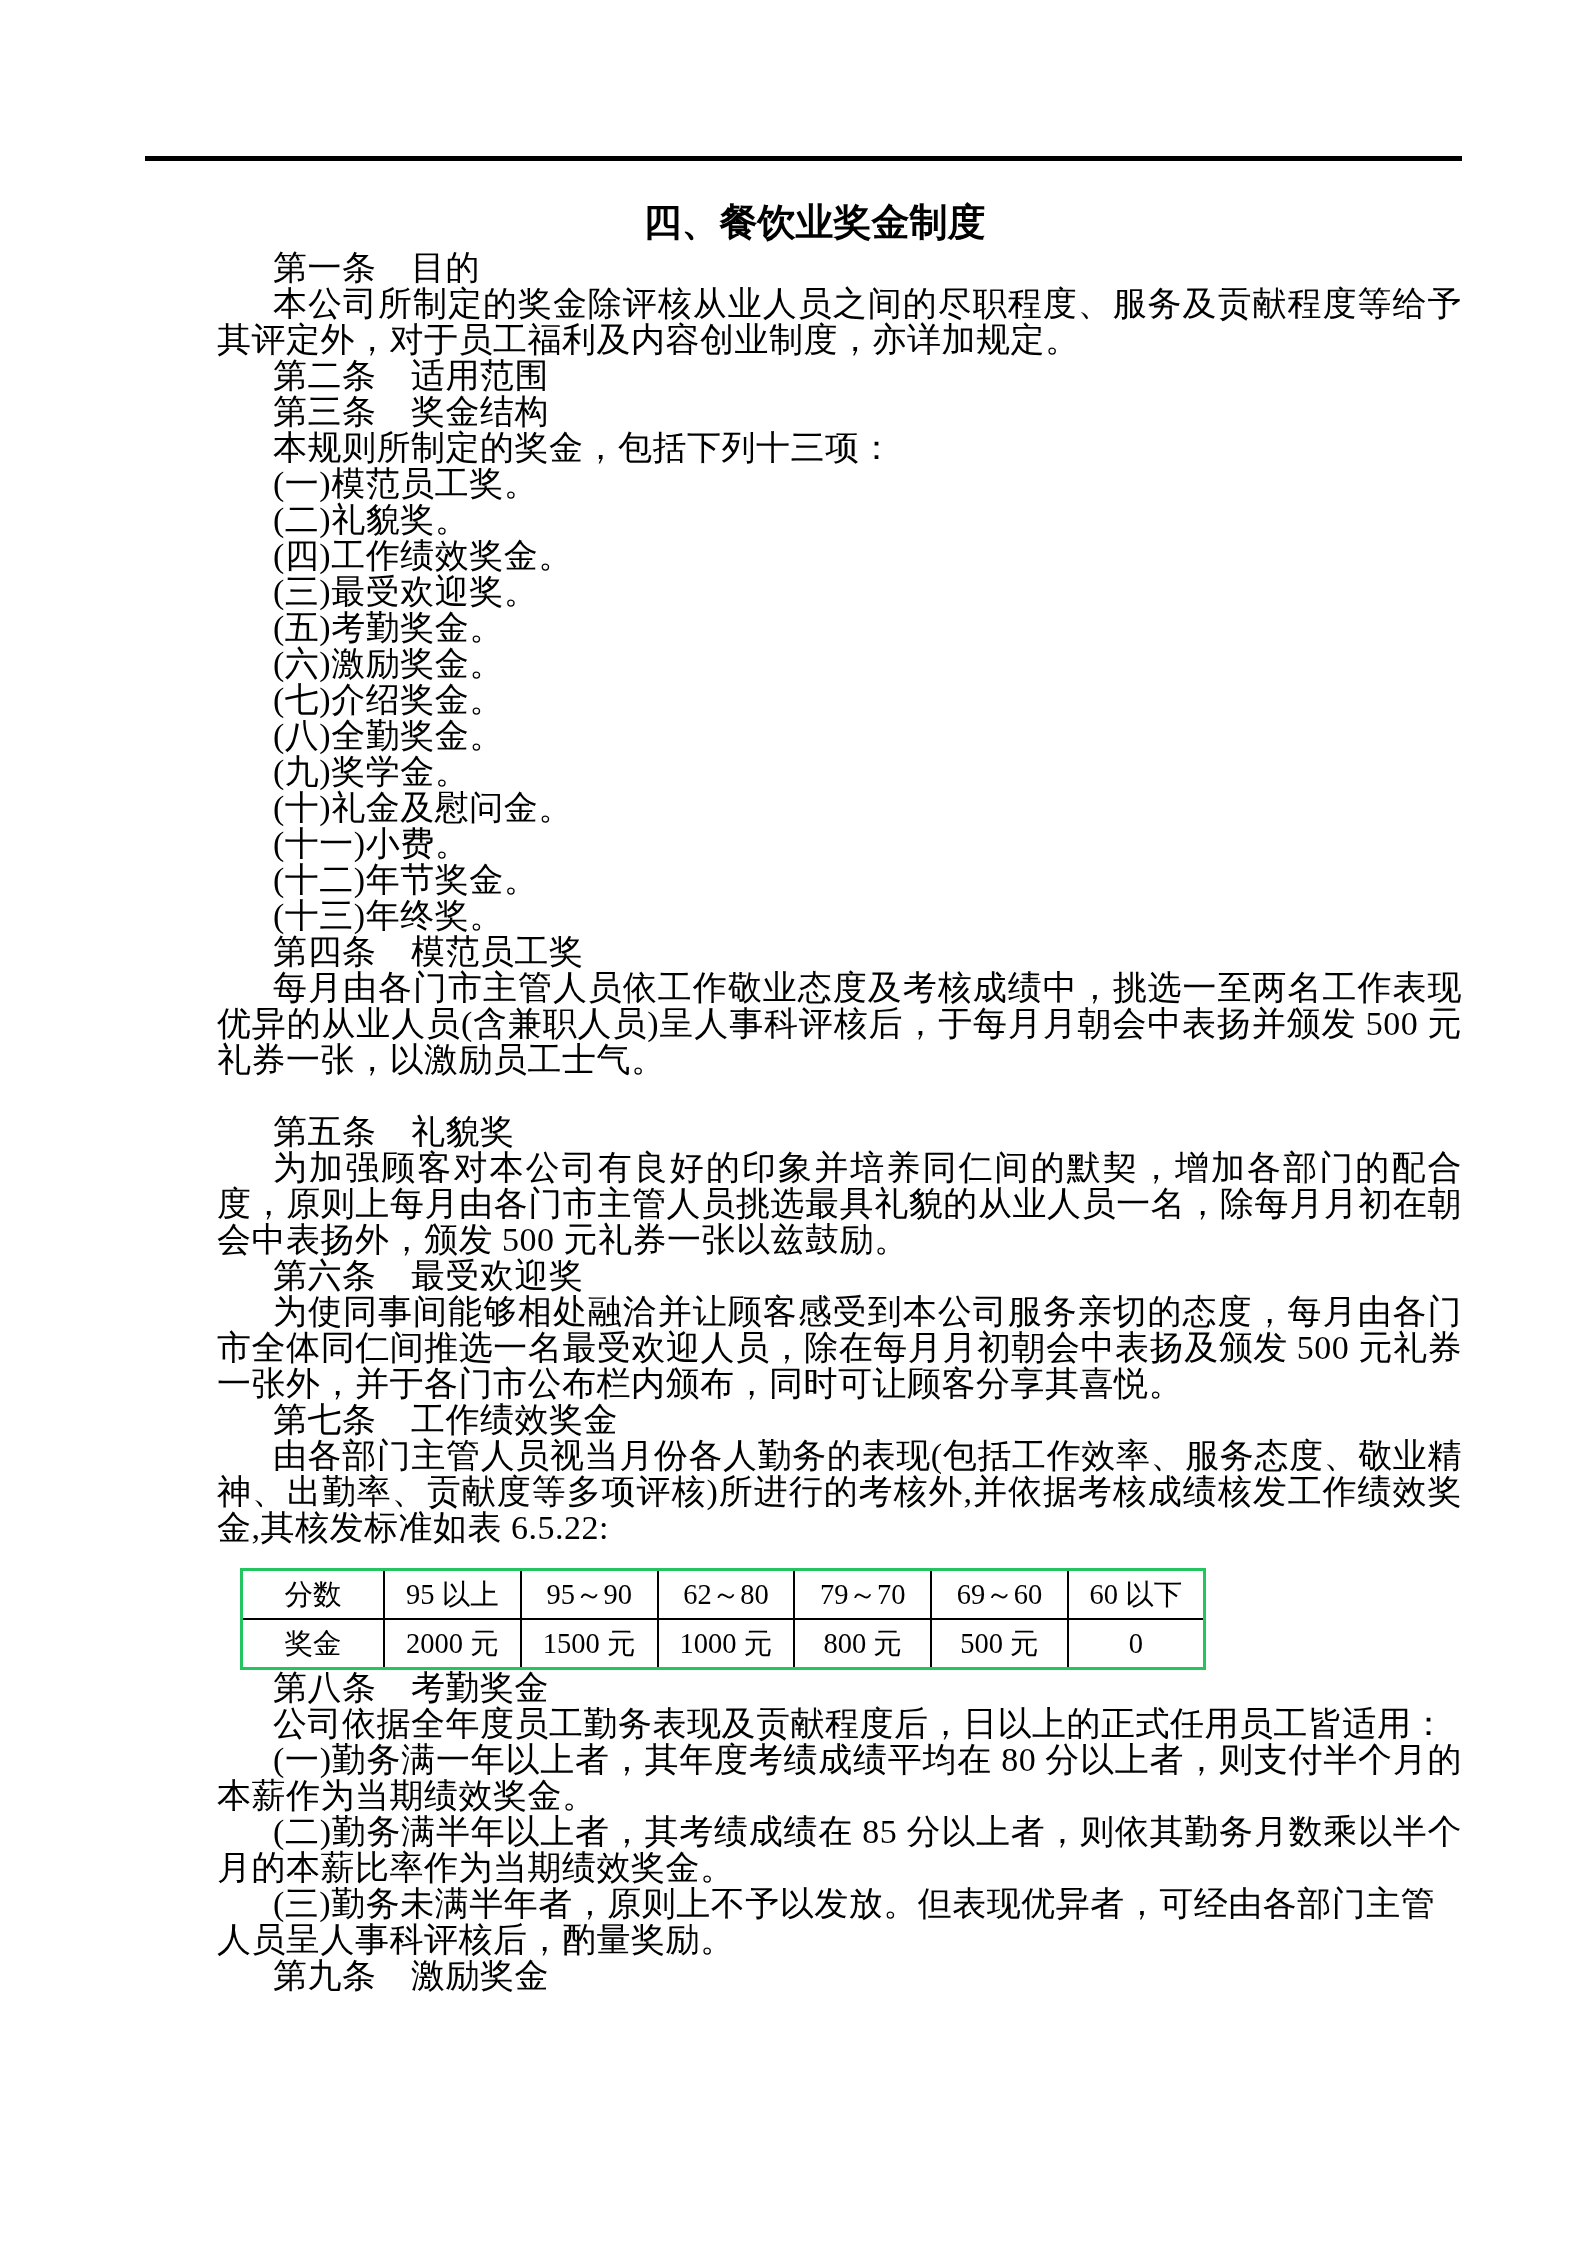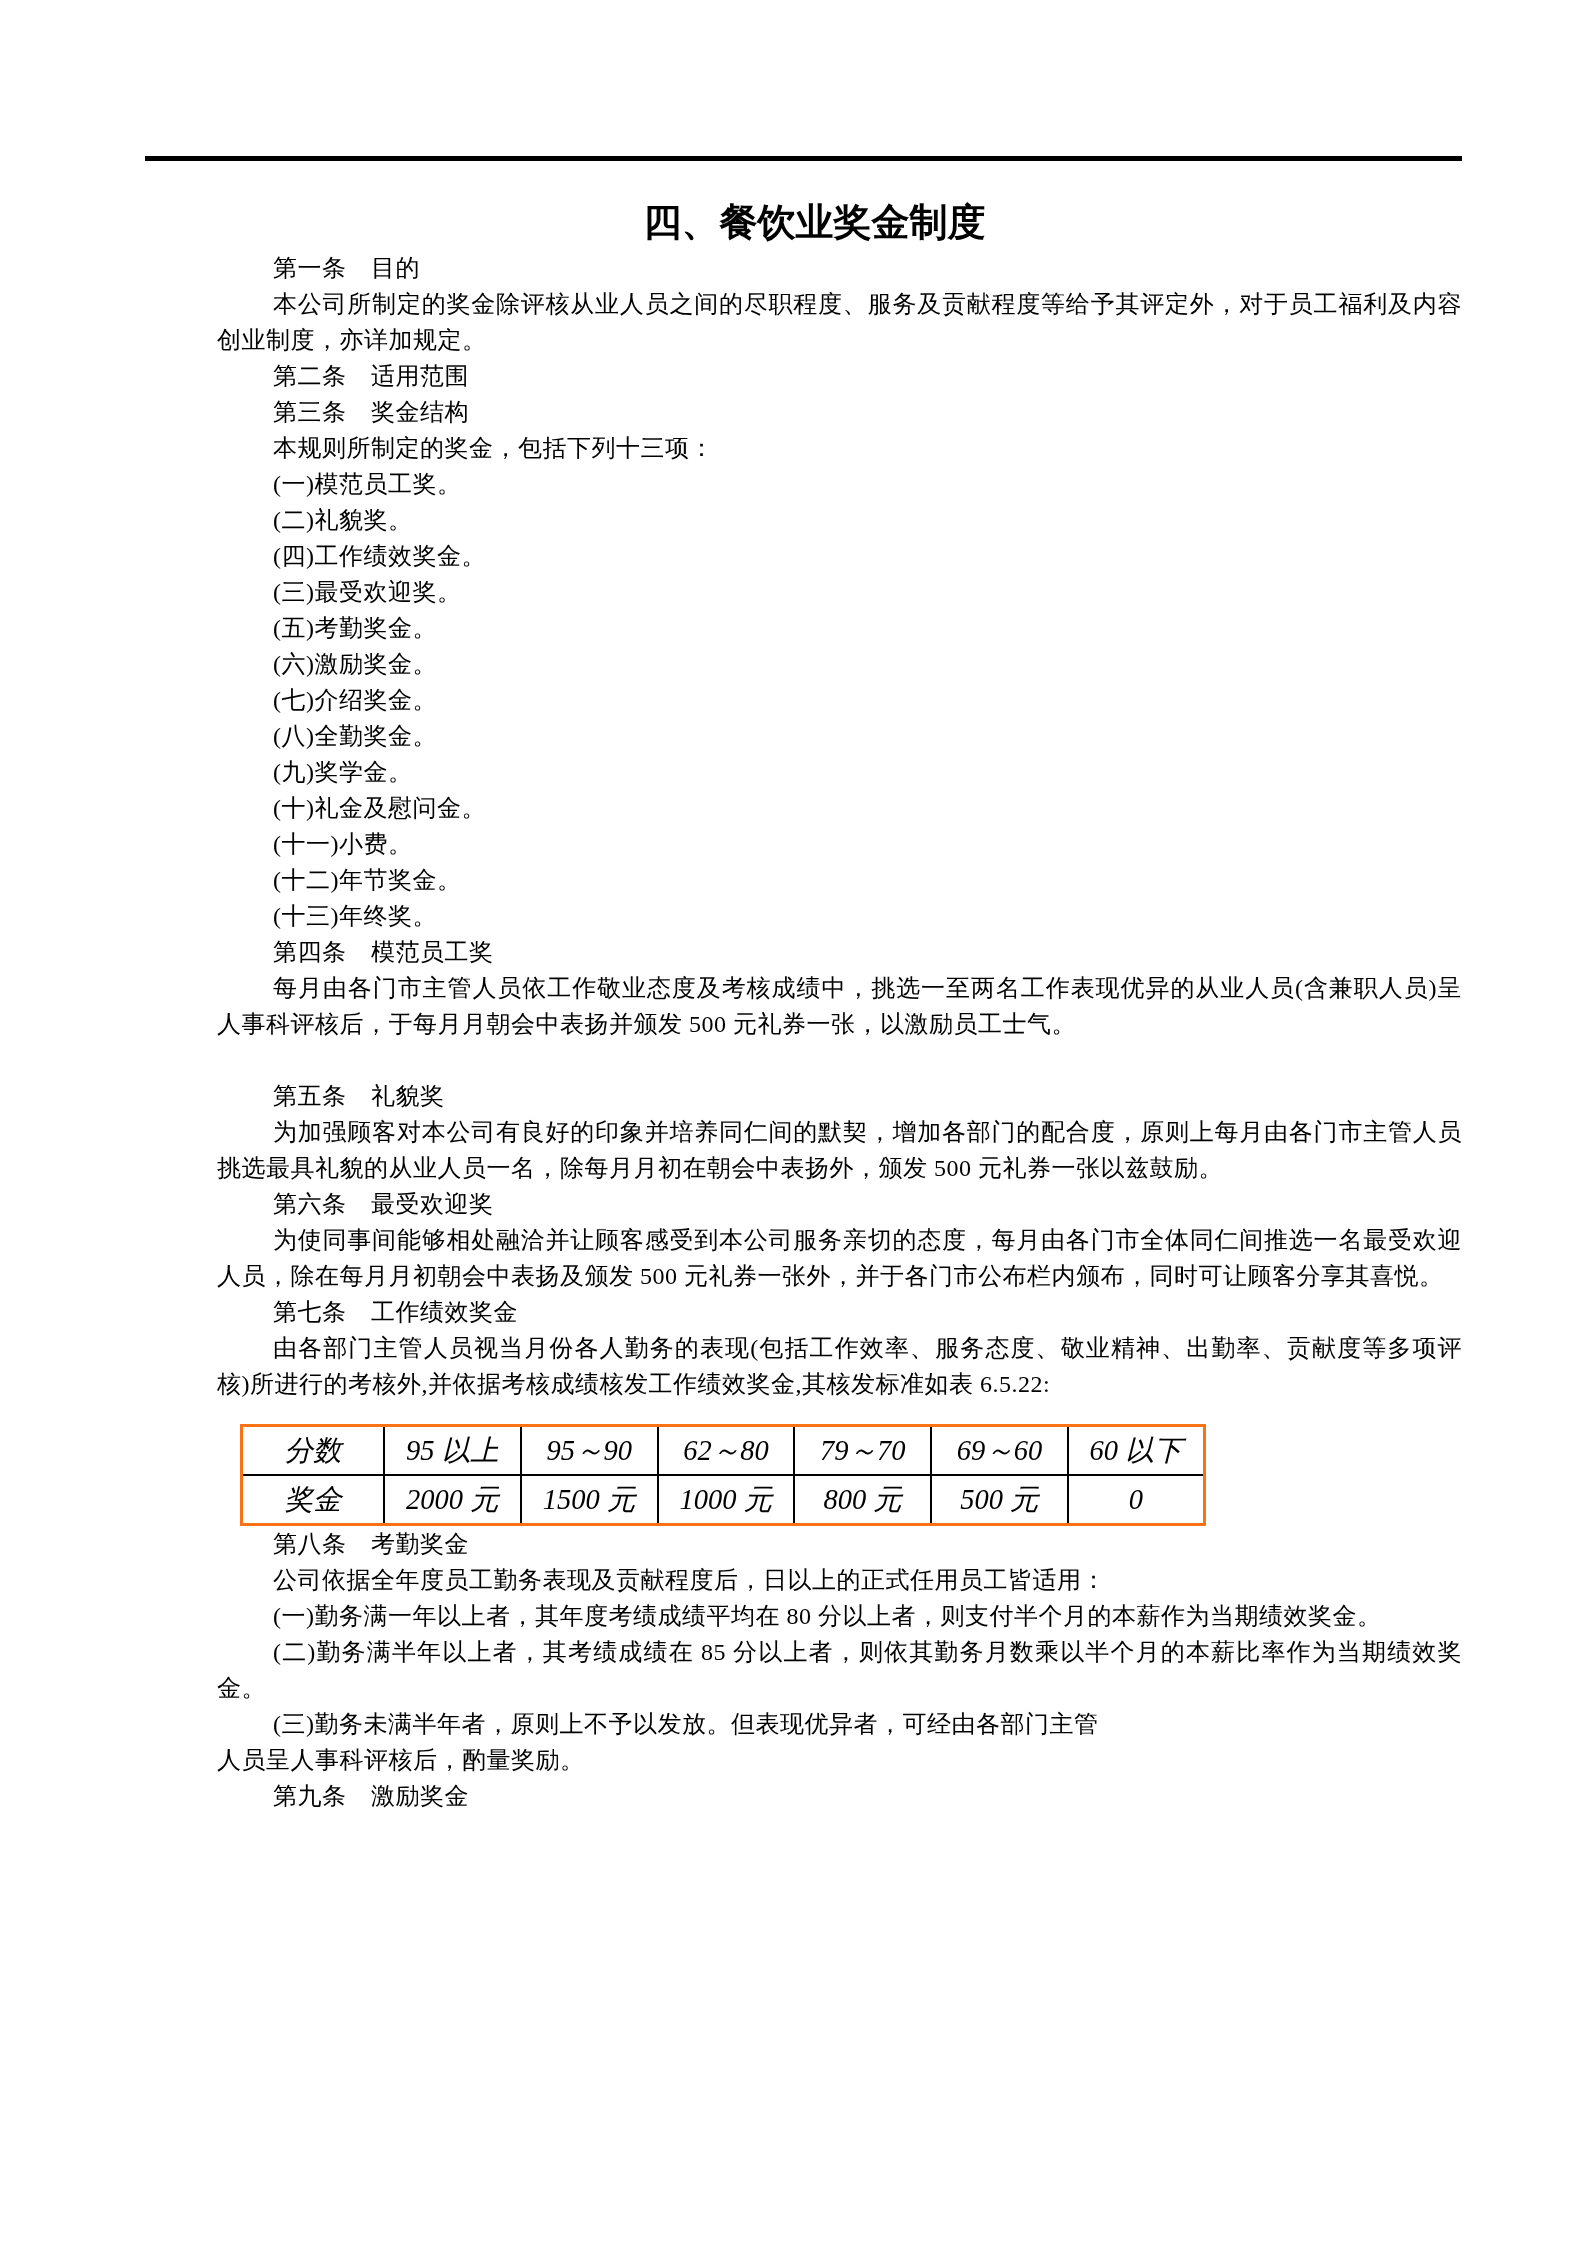--- a/index.html
+++ b/index.html
@@ -17,34 +17,34 @@
     width:1317px;height:5px;background:#000;
   }
   .content{
     position:absolute;left:217px;top:194px;width:1245px;
   }
   .doc-title{
     font-size:38px;line-height:56px;font-weight:bold;
     text-align:center;margin:0 0 0 -50px;
   }
   .para{
-    font-size:24px;line-height:36px;min-height:36px;
+    font-size:34px;line-height:36px;min-height:36px;
     margin:0;text-align:justify;
     letter-spacing:0.5px;
   }
   .para.indent{text-indent:56px;}
   .para.blank{min-height:36px;}
   .caption{
     font-size:29px;line-height:36px;
     margin:28px 0 0 -50px;text-align:center;
   }
   .bonus{
-    border-collapse:collapse;border:3px solid #f97316;
+    border-collapse:collapse;border:3px solid #22c55e;
     margin:22px 0 0 23px;
-    width:966px;table-layout:fixed;font-style:italic;
+    width:966px;table-layout:fixed;
   }
   .bonus td{
     border:2px solid #000;
     height:47px;padding:0;
     text-align:center;vertical-align:middle;
     font-size:28.5px;
   }
   .bonus td:first-child{width:140px;}
 </style>
 </head>

